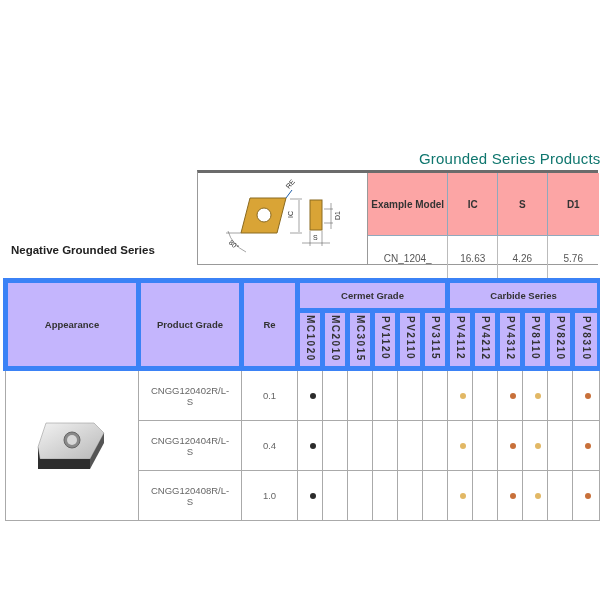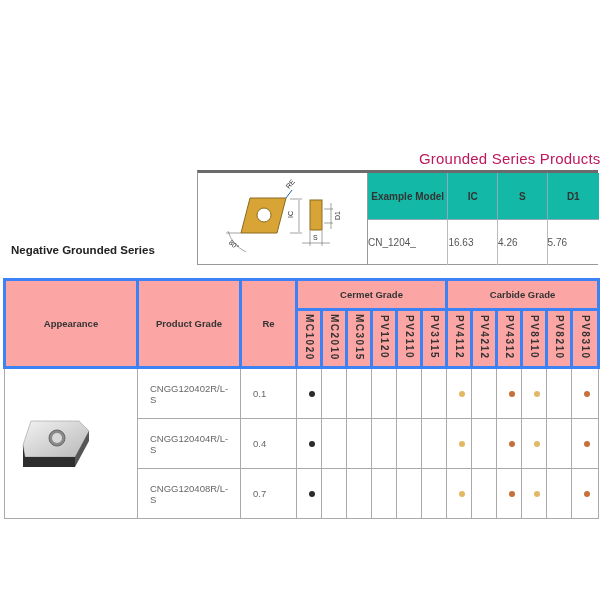--- a/index.html
+++ b/index.html
@@ -1,26 +1,26 @@
 <!DOCTYPE html>
 <html><head>
 <meta charset="utf-8">
 <style>
   html, body { margin:0; padding:0; background:#ffffff; }
   body { width:600px; height:600px; position:relative; overflow:hidden; font-family:"Liberation Sans", sans-serif; color:#333; }
-  .title-main { position:absolute; left:419px; top:150px; font-size:15px; color:#be185d; letter-spacing:0.2px; white-space:nowrap; }
+  .title-main { position:absolute; left:419px; top:150px; font-size:15px; color:#0f766e; letter-spacing:0.2px; white-space:nowrap; }
   .spec-box { position:absolute; left:197px; top:170px; width:401px; height:95px; border-top:3px solid #6b6b6b; border-left:1px solid #999; border-bottom:1px solid #999; box-sizing:border-box; }
   .spec-diagram { position:absolute; left:0; top:0; width:169px; height:92px; border-right:1px solid #999; }
   .spec-table { position:absolute; left:170px; top:0; width:231px; border-collapse:collapse; font-size:10px; }
-  .spec-table th { background:#14b8a6; height:46px; font-weight:bold; border-right:1px solid #8fa9bd; border-bottom:1px solid #8fa9bd; color:#333; padding:0; }
-  .spec-table td { height:45px; border-right:1px solid #bbb; color:#555; padding:0; }
+  .spec-table th { background:#fca5a5; height:62px; font-weight:bold; border-right:1px solid #8fa9bd; border-bottom:1px solid #8fa9bd; color:#333; padding:0; }
+  .spec-table td { height:45px; text-align:center; border-right:1px solid #bbb; color:#555; padding:0; }
   .section-title { position:absolute; left:11px; top:244px; font-size:11.5px; font-weight:bold; color:#222; white-space:nowrap; }
   .main-table { position:absolute; left:3px; top:278px; width:594px; border-collapse:collapse; table-layout:fixed; border-top:3px solid #6b6b6b; }
-  .main-table th { background:#fca5a5; font-weight:bold; font-size:9.5px; color:#333; border:3px solid #3b82f6; padding:0; }
-  .main-table td { border:1px solid #aaa; height:25px; font-size:9.5px; color:#666; padding:12px;margin-top:19px; }
+  .main-table th { background:#c4b5fd; font-weight:bold; font-size:9.5px; color:#333; border:5px solid #3b82f6; padding:0; }
+  .main-table td { border:1px solid #aaa; height:25px; text-align:center; font-size:9.5px; color:#666; padding:12px;margin-top:19px; }
   .vert { writing-mode:vertical-rl; font-size:10px; font-weight:bold; letter-spacing:1.5px; display:inline-block; line-height:1; }
   .dot { display:inline-block; width:6px; height:6px; border-radius:50%; }
   .pic-cell { background:#fff; }
 </style>
 </head>
 <body>
 
 <div class="title-main">Grounded Series Products</div>
 
 <div class="spec-box">
@@ -91,21 +91,21 @@
       <col style="width:25px">
       <col style="width:25px">
       <col style="width:27px">
   </colgroup>
   <thead>
     <tr style="height:30px">
       <th rowspan="2">Appearance</th>
       <th rowspan="2">Product Grade</th>
       <th rowspan="2">Re</th>
       <th colspan="6">Cermet Grade</th>
-      <th colspan="6">Carbide Grade</th>
+      <th colspan="6">Carbide Series</th>
     </tr>
     <tr style="height:58px" id="grade-row">
         <th><span class="vert">MC1020</span></th>
         <th><span class="vert">MC2010</span></th>
         <th><span class="vert">MC3015</span></th>
         <th><span class="vert">PV1120</span></th>
         <th><span class="vert">PV2110</span></th>
         <th><span class="vert">PV3115</span></th>
         <th><span class="vert">PV4112</span></th>
         <th><span class="vert">PV4212</span></th>
@@ -156,21 +156,21 @@
         <td></td>
         <td><span class="dot" style="background: rgb(226, 184, 101);"></span></td>
         <td></td>
         <td><span class="dot" style="background: rgb(200, 112, 58);"></span></td>
         <td><span class="dot" style="background: rgb(226, 184, 101);"></span></td>
         <td></td>
         <td><span class="dot" style="background: rgb(200, 112, 58);"></span></td>
       </tr>
       <tr>
         <td>CNGG120408R/L-S</td>
-        <td>0.7</td>
+        <td>1.0</td>
         <td><span class="dot" style="background: rgb(43, 43, 43);"></span></td>
         <td></td>
         <td></td>
         <td></td>
         <td></td>
         <td></td>
         <td><span class="dot" style="background: rgb(226, 184, 101);"></span></td>
         <td></td>
         <td><span class="dot" style="background: rgb(200, 112, 58);"></span></td>
         <td><span class="dot" style="background: rgb(226, 184, 101);"></span></td>

